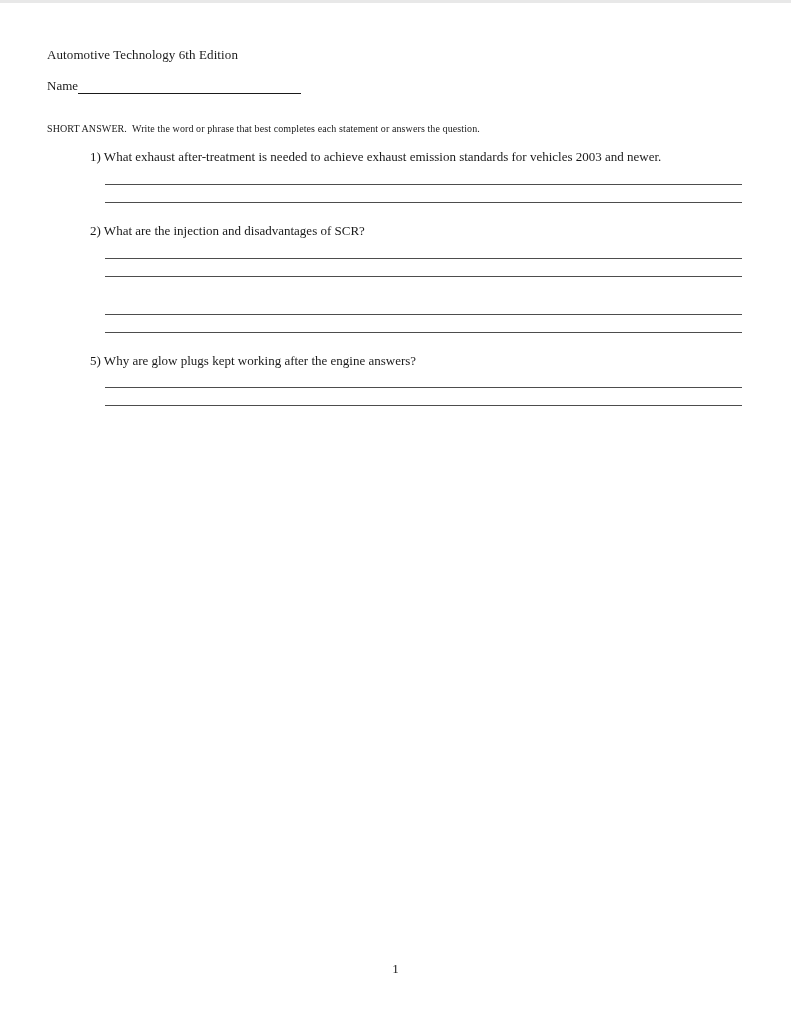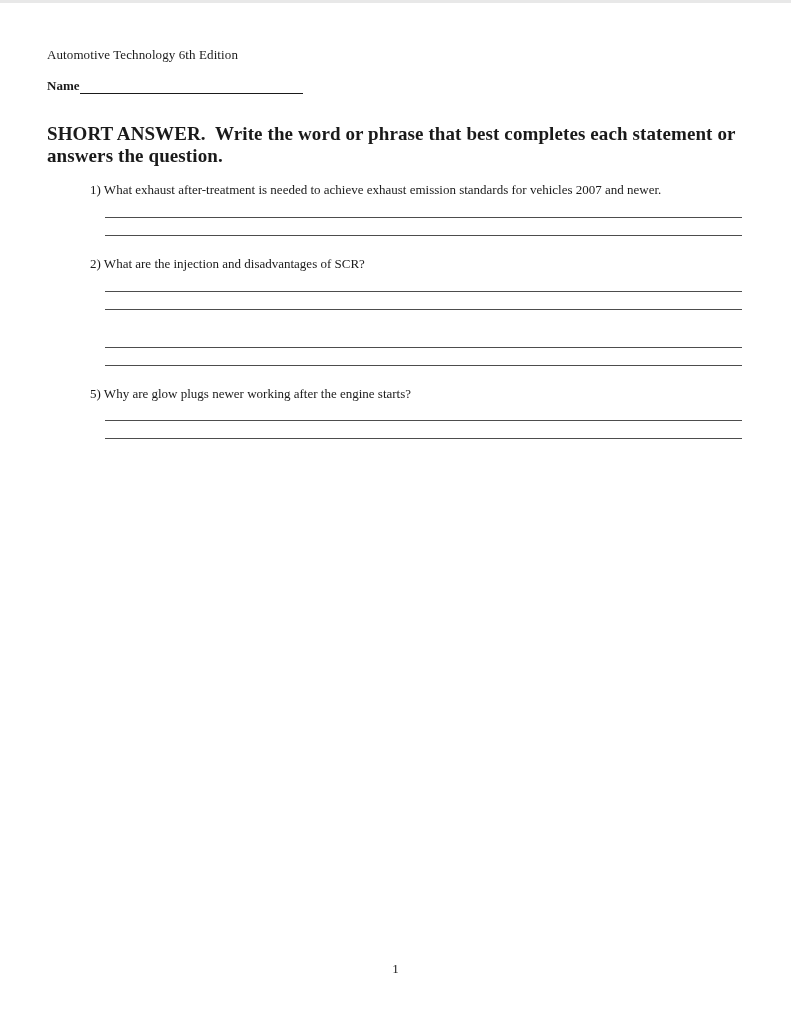--- a/index.html
+++ b/index.html
@@ -18,31 +18,31 @@
   }
   .doc-header { font-size: 13px; line-height: 1.18; letter-spacing: 0.1px; }
   .doc-header div { white-space: nowrap; }
 
   .name-row {
     margin-top: 16px;
     display: flex;
     align-items: flex-end;
     font-size: 13px;
   }
-  .name-label { font-weight: bold; text-align: right; }
+  .name-label { font-weight: normal; text-align: right; }
   .name-line {
     width: 223px;
     height: 14px;
     border-bottom: 1.4px solid #1a1a1a;
   }
 
   .section-heading {
     margin-top: 29px;
-    font-size: 19px;
-    font-weight: bold;
+    font-size: 10px;
+    font-weight: normal;
     white-space: pre-wrap;
     letter-spacing: 0.1px;
   }
 
   .questions {
     margin-top: 15px;
     margin-left: 43px;
   }
   .question { margin-bottom: 20px; }
   .q-text {
@@ -80,21 +80,21 @@
     <div class="name-row">
       <span class="name-label">Name</span>
       <span class="name-line"></span>
     </div>
 
     <div class="section-heading">SHORT ANSWER.  Write the word or phrase that best completes each statement or answers the question.</div>
 
     <div class="questions">
 
       <div class="question">
-        <div class="q-text"><span>1)</span> <span>What exhaust after-treatment is needed to achieve exhaust emission standards for vehicles 2007 and newer.</span></div>
+        <div class="q-text"><span>1)</span> <span>What exhaust after-treatment is needed to achieve exhaust emission standards for vehicles 2003 and newer.</span></div>
         <div class="answer-lines">
           <div class="answer-line"></div>
           <div class="answer-line"></div>
         </div>
       </div>
 
       <div class="question">
         <div class="q-text"><span>2)</span> <span>What are the injection and disadvantages of SCR?</span></div>
         <div class="answer-lines">
           <div class="answer-line"></div>
@@ -104,21 +104,21 @@
 
       <div class="question">
         <div class="answer-lines">
           <div class="answer-line"></div>
           <div class="answer-line"></div>
         </div>
       </div>
 
 
       <div class="question">
-        <div class="q-text"><span>5)</span> <span>Why are glow plugs newer working after the engine starts?</span></div>
+        <div class="q-text"><span>5)</span> <span>Why are glow plugs kept working after the engine answers?</span></div>
         <div class="answer-lines">
           <div class="answer-line"></div>
           <div class="answer-line"></div>
         </div>
       </div>
 
     </div>
   </div>
 
   <div class="page-number">1</div>

